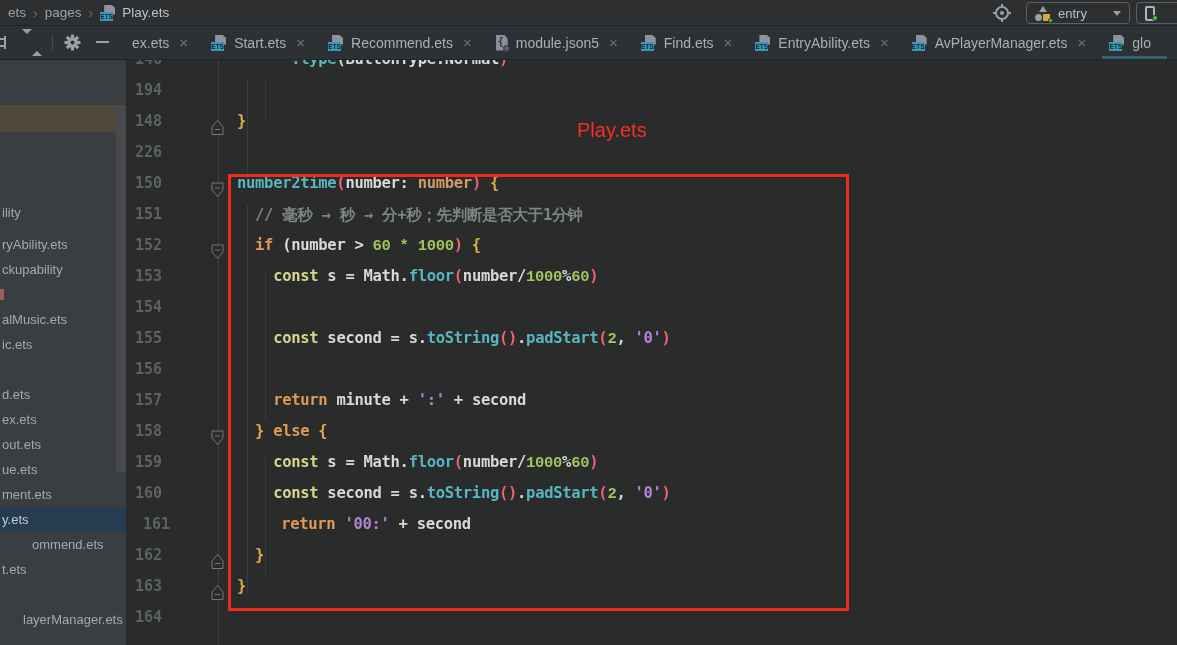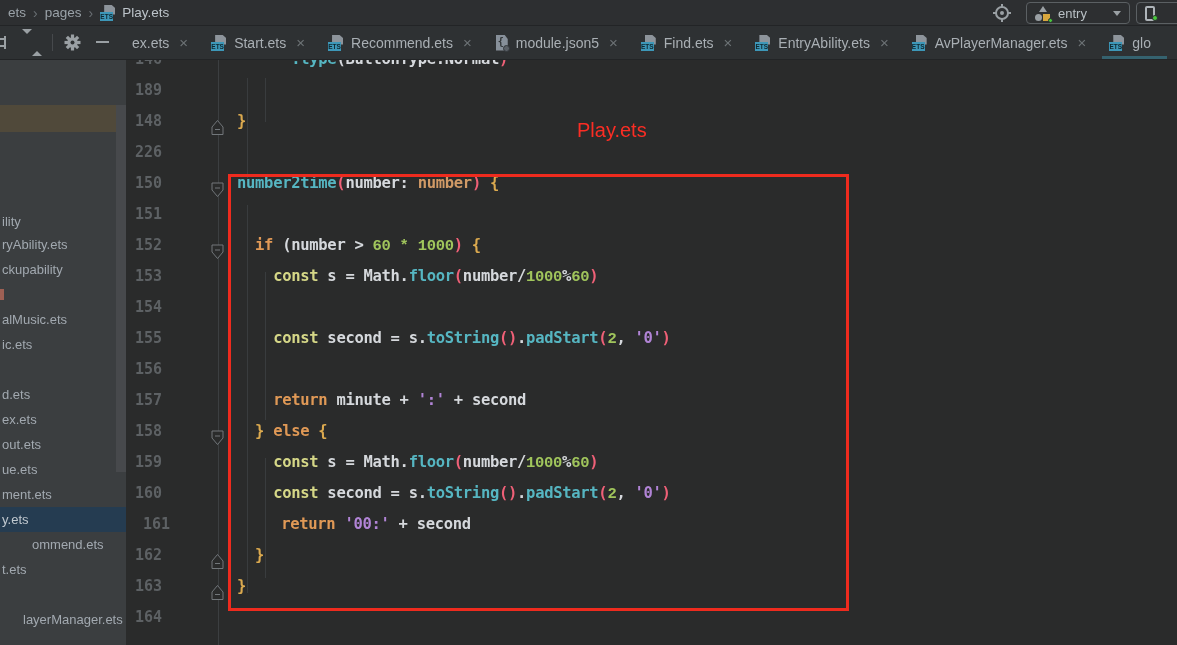--- a/index.html
+++ b/index.html
@@ -245,21 +245,21 @@
         </span>
         <span>glo</span>
       </div>
     </div>
 </div>
 
 <div class="sidebar">
   <div class="hl-olive"></div>
   <div class="scroll-thumb"></div>
   <div id="tree-items">
-      <div class="side-item" style="top: 149px;"><span>ility</span></div>
+      <div class="side-item" style="top: 140px;"><span>ility</span></div>
       <div class="side-item" style="top: 172px;"><span>ryAbility.ets</span></div>
       <div class="side-item" style="top: 197px;"><span>ckupability</span></div>
       <div class="side-item" style="top: 222px;"><span class="frag-red" style="top: 7px;"></span><span></span></div>
       <div class="side-item" style="top: 247px;"><span>alMusic.ets</span></div>
       <div class="side-item" style="top: 272px;"><span>ic.ets</span></div>
       <div class="side-item" style="top: 322px;"><span>d.ets</span></div>
       <div class="side-item" style="top: 347px;"><span>ex.ets</span></div>
       <div class="side-item" style="top: 372px;"><span>out.ets</span></div>
       <div class="side-item" style="top: 397px;"><span>ue.ets</span></div>
       <div class="side-item" style="top: 422px;"><span>ment.ets</span></div>
@@ -276,21 +276,21 @@
   <div class="indent-guide" style="left:139px; top:18px;  height:44px;"></div>
   <div class="indent-guide" style="left:121px; top:145px; height:388px;"></div>
   <div class="indent-guide" style="left:139px; top:212px; height:148px;"></div>
   <div class="indent-guide" style="left:139px; top:398px; height:120px;"></div>
   <div id="code-lines">
       <div class="line" style="top: -10px;">
         <span class="lnum">146</span>
         <span class="codetext"><span class="t-p">      </span><span class="t-fn">.type</span><span class="t-p">(</span><span class="t-p">ButtonType.Normal</span><span class="t-par">)</span></span>
       </div>
       <div class="line" style="top: 21px;">
-        <span class="lnum">189</span>
+        <span class="lnum">194</span>
         <span class="codetext"></span>
       </div>
       <div class="line" style="top: 52px;">
         <span class="lnum">148</span>
         <span class="codetext"><span class="t-br">}</span></span>
       </div>
       <span class="fold" style="top: 60px;"><svg width="13" height="16">
           <polygon points="1,7 6.5,0.5 12,7 12,14.5 1,14.5" fill="#2a2b2b" stroke="#72777b"></polygon>
           <line x1="4" x2="9" y1="9.5" y2="9.5" stroke="#72777b"></line>
         </svg></span>
@@ -301,20 +301,21 @@
       <div class="line" style="top: 114px;">
         <span class="lnum">150</span>
         <span class="codetext"><span class="t-fn">number2time</span><span class="t-par">(</span><span class="t-p">number: </span><span class="t-typ">number</span><span class="t-par">)</span><span class="t-p"> </span><span class="t-br">{</span></span>
       </div>
       <span class="fold" style="top: 122px;"><svg width="13" height="16">
           <polygon points="1,1 12,1 12,8 6.5,14.5 1,8" fill="#2a2b2b" stroke="#72777b"></polygon>
           <line x1="4" x2="9" y1="6" y2="6" stroke="#72777b"></line>
         </svg></span>
       <div class="line" style="top: 145px;">
         <span class="lnum">151</span>
+        <span class="codetext"><span class="t-p">  </span><span class="t-cmt">// 毫秒 → 秒 → 分+秒；先判断是否大于1分钟</span></span>
       </div>
       <div class="line" style="top: 176px;">
         <span class="lnum">152</span>
         <span class="codetext"><span class="t-p">  </span><span class="t-kw">if</span><span class="t-p"> (number &gt; </span><span class="t-num">60</span><span class="t-p"> </span><span class="t-num">*</span><span class="t-p"> </span><span class="t-num">1000</span><span class="t-par">)</span><span class="t-p"> </span><span class="t-br">{</span></span>
       </div>
       <span class="fold" style="top: 184px;"><svg width="13" height="16">
           <polygon points="1,1 12,1 12,8 6.5,14.5 1,8" fill="#2a2b2b" stroke="#72777b"></polygon>
           <line x1="4" x2="9" y1="6" y2="6" stroke="#72777b"></line>
         </svg></span>
       <div class="line" style="top: 207px;">

